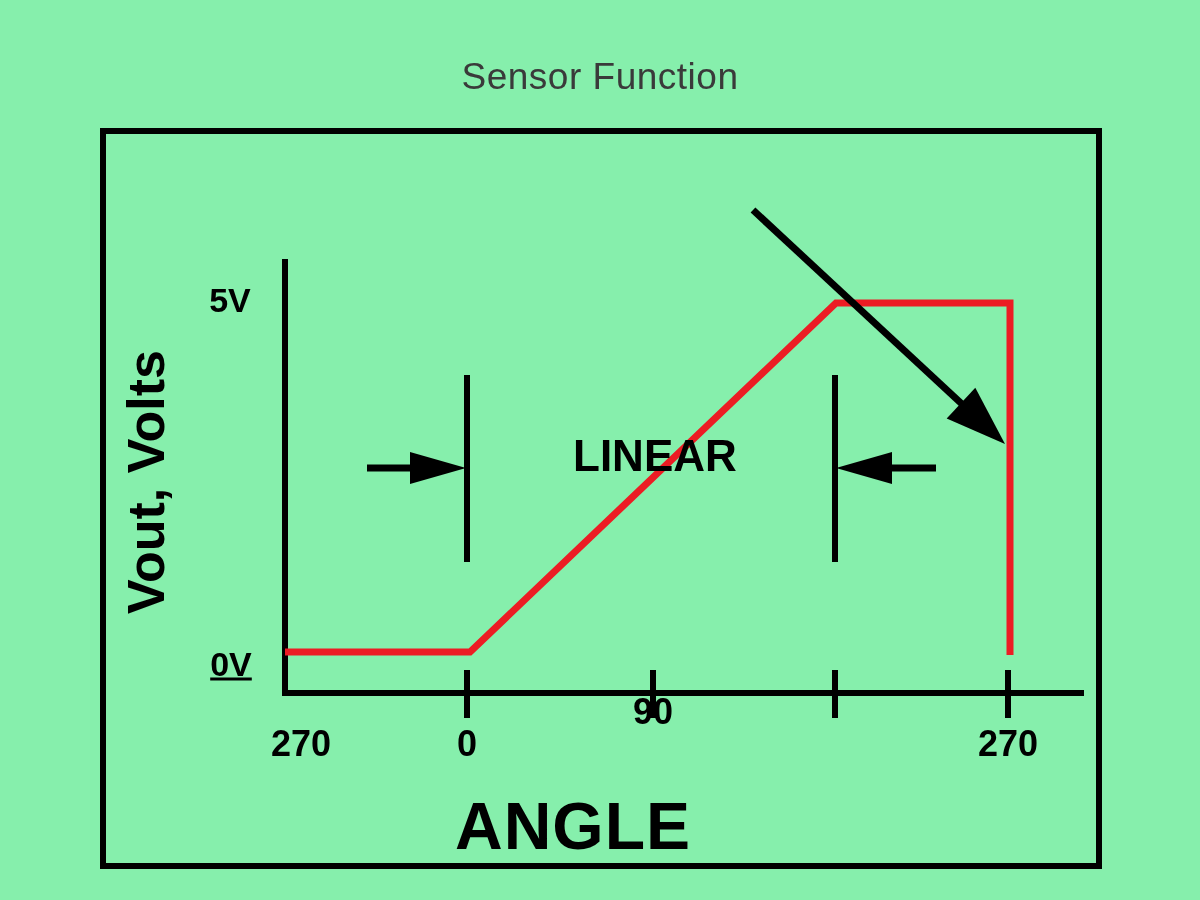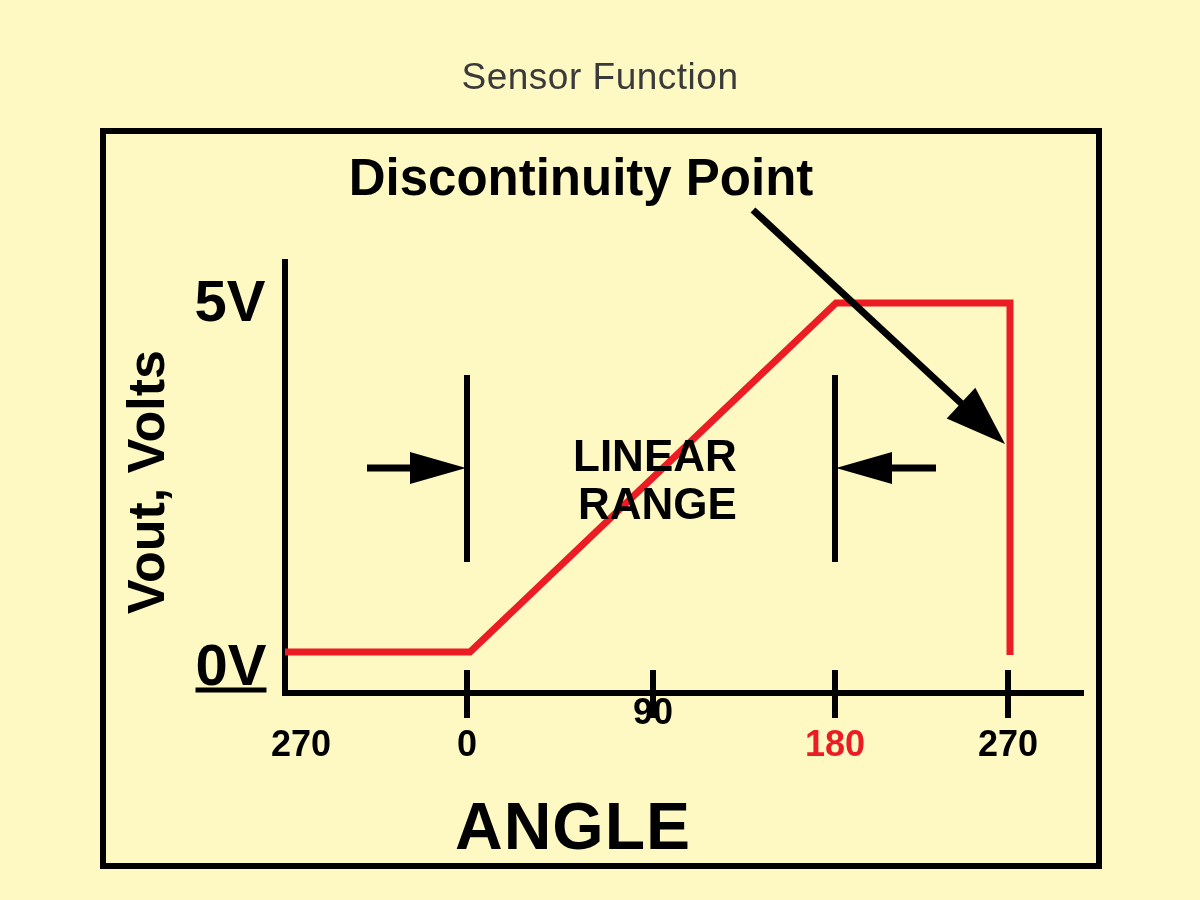--- a/index.html
+++ b/index.html
@@ -8,21 +8,21 @@
     --ink: #000000;
     --title-ink: #3A3A3A;
   }
   * { margin: 0; padding: 0; box-sizing: border-box; }
   html, body {
     width: 1200px; height: 900px;
     background: #ffffff;
     font-family: "Liberation Sans", sans-serif;
     overflow: hidden;
   }
-  .page { position: relative; width: 1200px; height: 900px; background: #fef9c3; }
+  .page { position: relative; width: 1200px; height: 900px; background: #86efac; }
 
   .fig-title {
     position: absolute; left: 0; top: 56px; width: 1200px;
     text-align: center;
     font-size: 37px; font-weight: 400; color: var(--title-ink, #3A3A3A);
     letter-spacing: 0.5px;
   }
 
   .plot-box {
     position: absolute; left: 100px; top: 128px;
@@ -37,21 +37,21 @@
   .ink-fill   { fill: var(--ink, #000); stroke: none; }
   .curve      { stroke: var(--curve-red, #EC1C24); fill: none; }
 
   .lbl {
     position: absolute; color: var(--ink, #000);
     font-weight: 700; white-space: nowrap;
   }
   .center { transform: translate(-50%, -50%); }
 
   .heading   { font-size: 51px; }
-  .ytick     { font-size: 58px; }
+  .ytick     { font-size: 34px; }
   .yaxis-title {
     font-size: 52px;
     transform: translate(-50%, -50%) rotate(-90deg);
     transform-origin: center center;
   }
   .xtick     { font-size: 36px; }
   .xtick.red { color: var(--tick-highlight, #EC1C24); }
   .xaxis-title { font-size: 66px; letter-spacing: 1px; }
   .range-note {
     font-size: 44px; line-height: 48px; font-weight: 700;
@@ -91,33 +91,30 @@
       <line x1="936" y1="468" x2="886" y2="468" stroke-width="7" class="ink-stroke"></line>
       <polygon points="892,452 892,484 836,468" class="ink-fill"></polygon>
     </g>
 
     <g>
       <line x1="753" y1="210" x2="963" y2="405" stroke-width="7" class="ink-stroke"></line>
       <polygon points="1005,444 946.7,418.6 975.3,387.8" class="ink-fill"></polygon>
     </g>
   </svg>
 
-  <div class="lbl heading center" style="left:581px; top:177px;">Discontinuity Point</div>
 
   <div class="lbl ytick center" style="left:230px; top:300px;">5V</div>
   <div class="lbl ytick center" style="left:231px; top:664px;text-decoration:underline;">0V</div>
 
   <div class="lbl yaxis-title" style="left:146px; top:482px;">Vout, Volts</div>
 
   <div class="lbl xtick center" style="left:301px; top:744px;">270</div>
   <div class="lbl xtick center" style="left:467px; top:744px;">0</div>
   <div class="lbl xtick center" style="left:653px; top:712px;">90</div>
-  <div class="lbl xtick red center" style="left:835px; top:744px;">180</div>
   <div class="lbl xtick center" style="left:1008px; top:744px;">270</div>
 
   <div class="lbl xaxis-title center" style="left:573px; top:826px;">ANGLE</div>
 
-  <div class="lbl range-note" style="left:573px; top:432px;text-align:right;">
+  <div class="lbl range-note" style="left:573px; top:432px;">
     <div>LINEAR</div>
-    <div>RANGE</div>
   </div>
 
 </div>
 
 </body></html>

